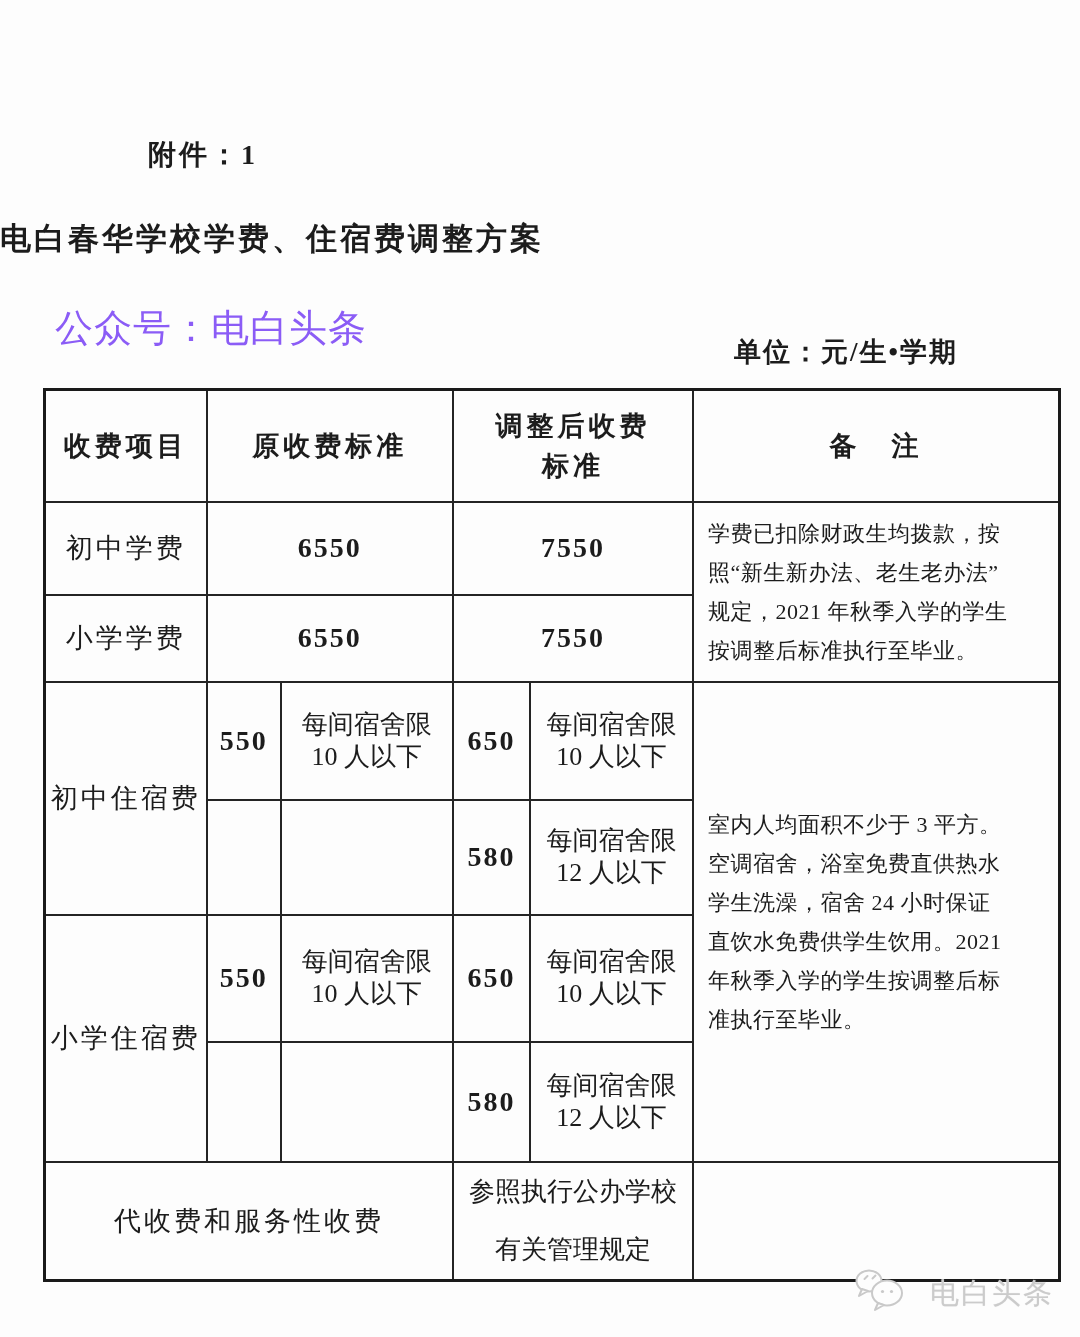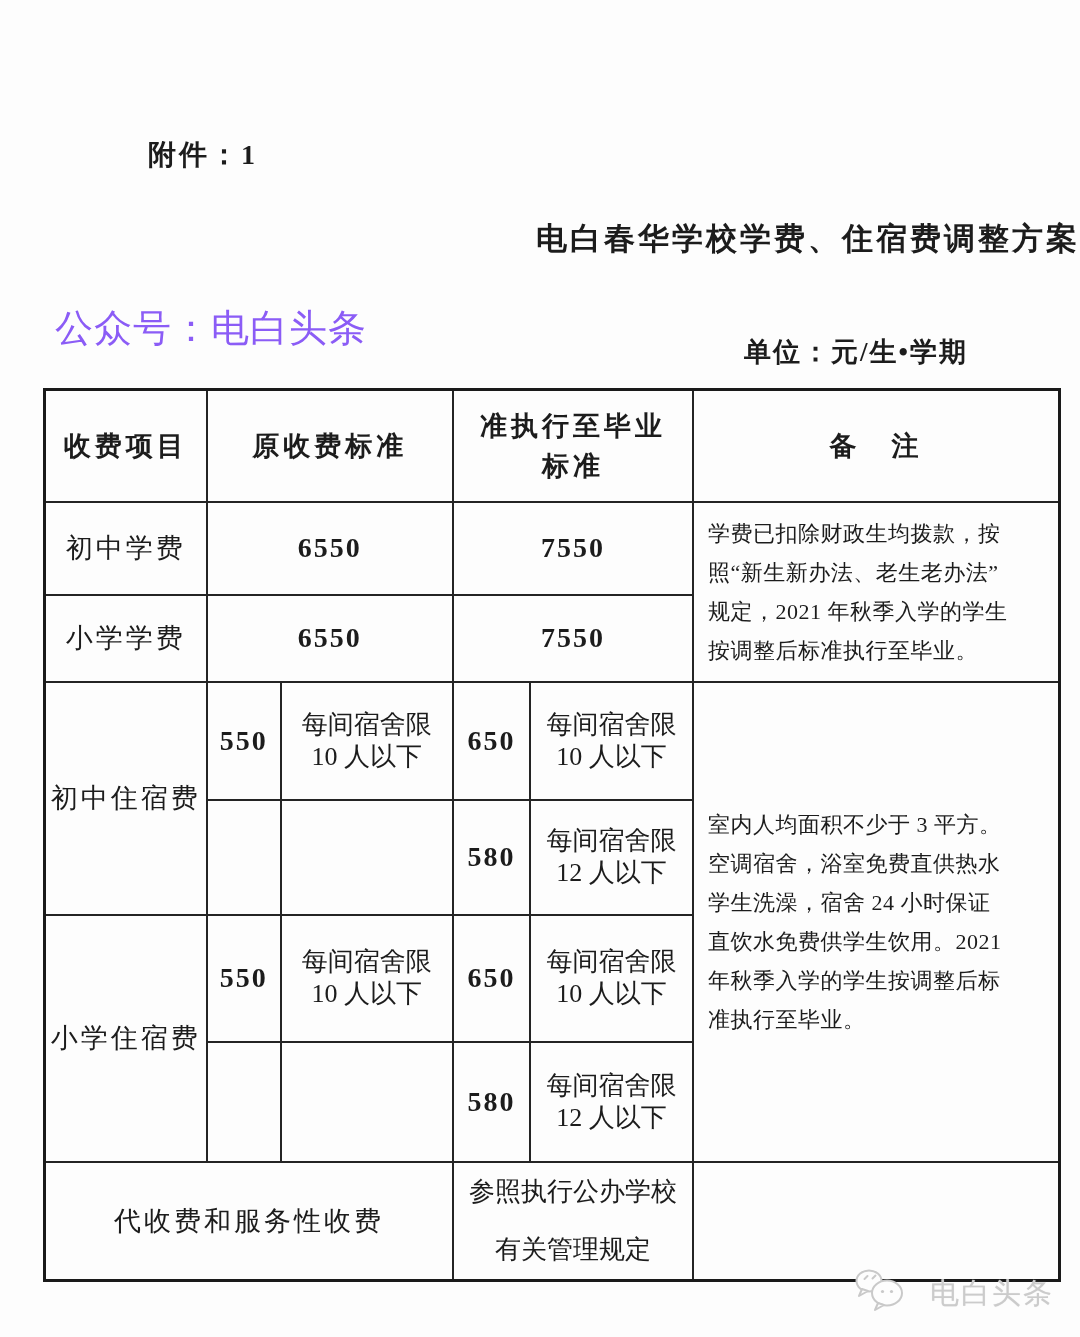--- a/index.html
+++ b/index.html
@@ -10,30 +10,30 @@
     font-family: "Liberation Serif", serif;
     color: #1c1c1c;
     overflow: hidden;
   }
   .attachment {
     position: absolute; left: 148px; top: 100px;
     font-size: 28px; font-weight: bold; letter-spacing: 3px; margin-top: 36px;
   }
   .doc-title {
     position: absolute; left: 0; top: 218px; width: 1080px;
-    text-align: right;
+    text-align: left;
     font-size: 31px; font-weight: bold; letter-spacing: 3px;
   }
   .red-watermark {
     position: absolute; left: 55px; top: 303px;
     font-family: "Liberation Sans", sans-serif;
     font-size: 38px; color: #8b5cf6; letter-spacing: 1px;
   }
   .unit-label {
-    position: absolute; right: 112px; top: 334px;
+    position: absolute; right: 122px; top: 334px;
     font-size: 27px; font-weight: bold; letter-spacing: 2px;
   }
   table.fee-table {
     position: absolute; left: 43px; top: 388px;
     width: 1018px; height: 884px;
     border-collapse: collapse;
     table-layout: fixed;
   }
   .fee-table td {
     border: 2px solid #242424;
@@ -82,21 +82,21 @@
     <col style="width:172px">
     <col style="width:77px">
     <col style="width:163px">
     <col style="width:366px">
   </colgroup>
   <tbody>
 
     <tr style="height:112px">
       <td class="header-cell">收费项目</td>
       <td class="header-cell" colspan="2">原收费标准</td>
-      <td class="header-cell multiline" colspan="2">准执行至毕业
+      <td class="header-cell multiline" colspan="2">调整后收费
 标准</td>
       <td class="header-cell">备　注</td>
     </tr>
 
     <tr style="height:93px">
       <td class="item-cell">初中学费</td>
       <td class="num-cell" colspan="2">6550</td>
       <td class="num-cell" colspan="2">7550</td>
       <td class="remark-cell multiline" rowspan="2">学费已扣除财政生均拨款，按
 照“新生新办法、老生老办法”

